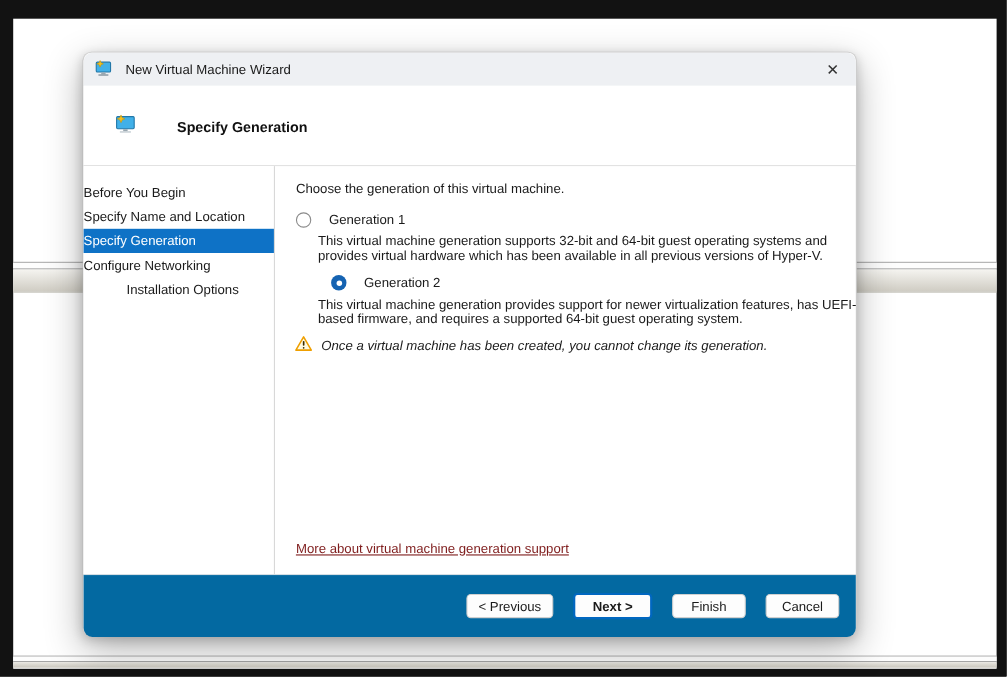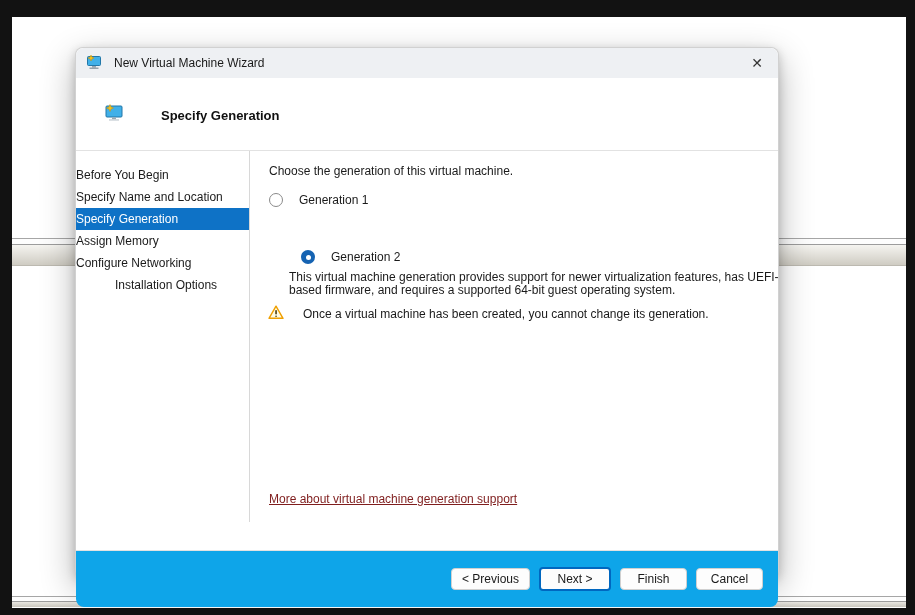--- a/index.html
+++ b/index.html
@@ -50,30 +50,30 @@
   .opt-row.r1 { top:42px; }
   .opt-row.r2 { top:99px;padding-left:32px; }
   .radio { width:14px; height:14px; border-radius:50%; border:1px solid #8a8a8a; background:#fff; position:relative; flex:0 0 14px; }
   .radio.on { border:none; background:#1563b2; }
   .radio.on::after { content:""; position:absolute; left:4.5px; top:4.5px; width:5px; height:5px;
                      border-radius:50%; background:#fff; }
   .opt-desc { position:absolute; left:39px; width:506px; line-height:13px; }
   .opt-desc.d1 { top:62px; }
   .opt-desc.d2 { top:120px; }
 
-  .warn-row { position:absolute; left:18px; top:154px; display:flex; align-items:center; gap:19px; }
+  .warn-row { position:absolute; left:18px; top:154px; display:flex; align-items:center; gap:8px;font-style:italic; }
 
   .more-link { position:absolute; left:19px; top:341px; color:#7f1d1d; text-decoration:underline; cursor:pointer; }
 
-  .footer { position:absolute; left:0; top:474px; width:100%; height:57px; background:#0ea5e9;
+  .footer { position:absolute; left:0; top:474px; width:100%; height:57px; background:#0369a1;
             border-top:1px solid #e2e2e2; border-radius:0 0 8px 8px;
-            display:flex; align-items:center; justify-content:flex-end; gap:9px; padding-right:15px;margin-top:28px; }
+            display:flex; align-items:center; justify-content:flex-end; gap:18px; padding-right:15px; }
   .btn { min-width:67px; height:22px; padding:0 10px; background:#fdfdfd; border:1px solid #d0d0d0;
          border-radius:4px; font-size:12px; color:#1a1a1a; font-family:"Liberation Sans",sans-serif; cursor:default; }
-  .btn.default { border:2px solid #0067c0; height:24px; min-width:72px; }
+  .btn.default { border:2px solid #0067c0; height:24px; min-width:72px;font-weight:bold; }
 </style>
 </head>
 <body>
 
 <div class="screen">
 
   <div class="bg-window"></div>
   <div class="band mid">
     <div class="l1"></div>
       <div class="sp"></div>
@@ -113,32 +113,32 @@
         </svg>
       </span>
       <h1>Specify Generation</h1>
     </div>
     <div class="header-sep"></div>
 
     <div class="sidebar">
         <div class="side-item">Before You Begin</div>
         <div class="side-item">Specify Name and Location</div>
         <div class="side-item sel">Specify Generation</div>
-        <div class="side-item">Assign Memory</div>
         <div class="side-item">Configure Networking</div>
         <div class="side-item ind">Installation Options</div>
       </div>
 
     <div class="content">
       <div class="intro">Choose the generation of this virtual machine.</div>
 
       <div class="opt-row r1">
         <span class="radio"></span>
         <span>Generation 1</span>
       </div>
+      <div class="opt-desc d1">This virtual machine generation supports 32-bit and 64-bit guest operating systems and provides virtual hardware which has been available in all previous versions of Hyper-V.</div>
 
       <div class="opt-row r2">
         <span class="radio on"></span>
         <span>Generation 2</span>
       </div>
       <div class="opt-desc d2">This virtual machine generation provides support for newer virtualization features, has UEFI-based firmware, and requires a supported 64-bit guest operating system.</div>
 
       <div class="warn-row">
         <span>
           <svg width="16" height="15" viewBox="0 0 16 15">

